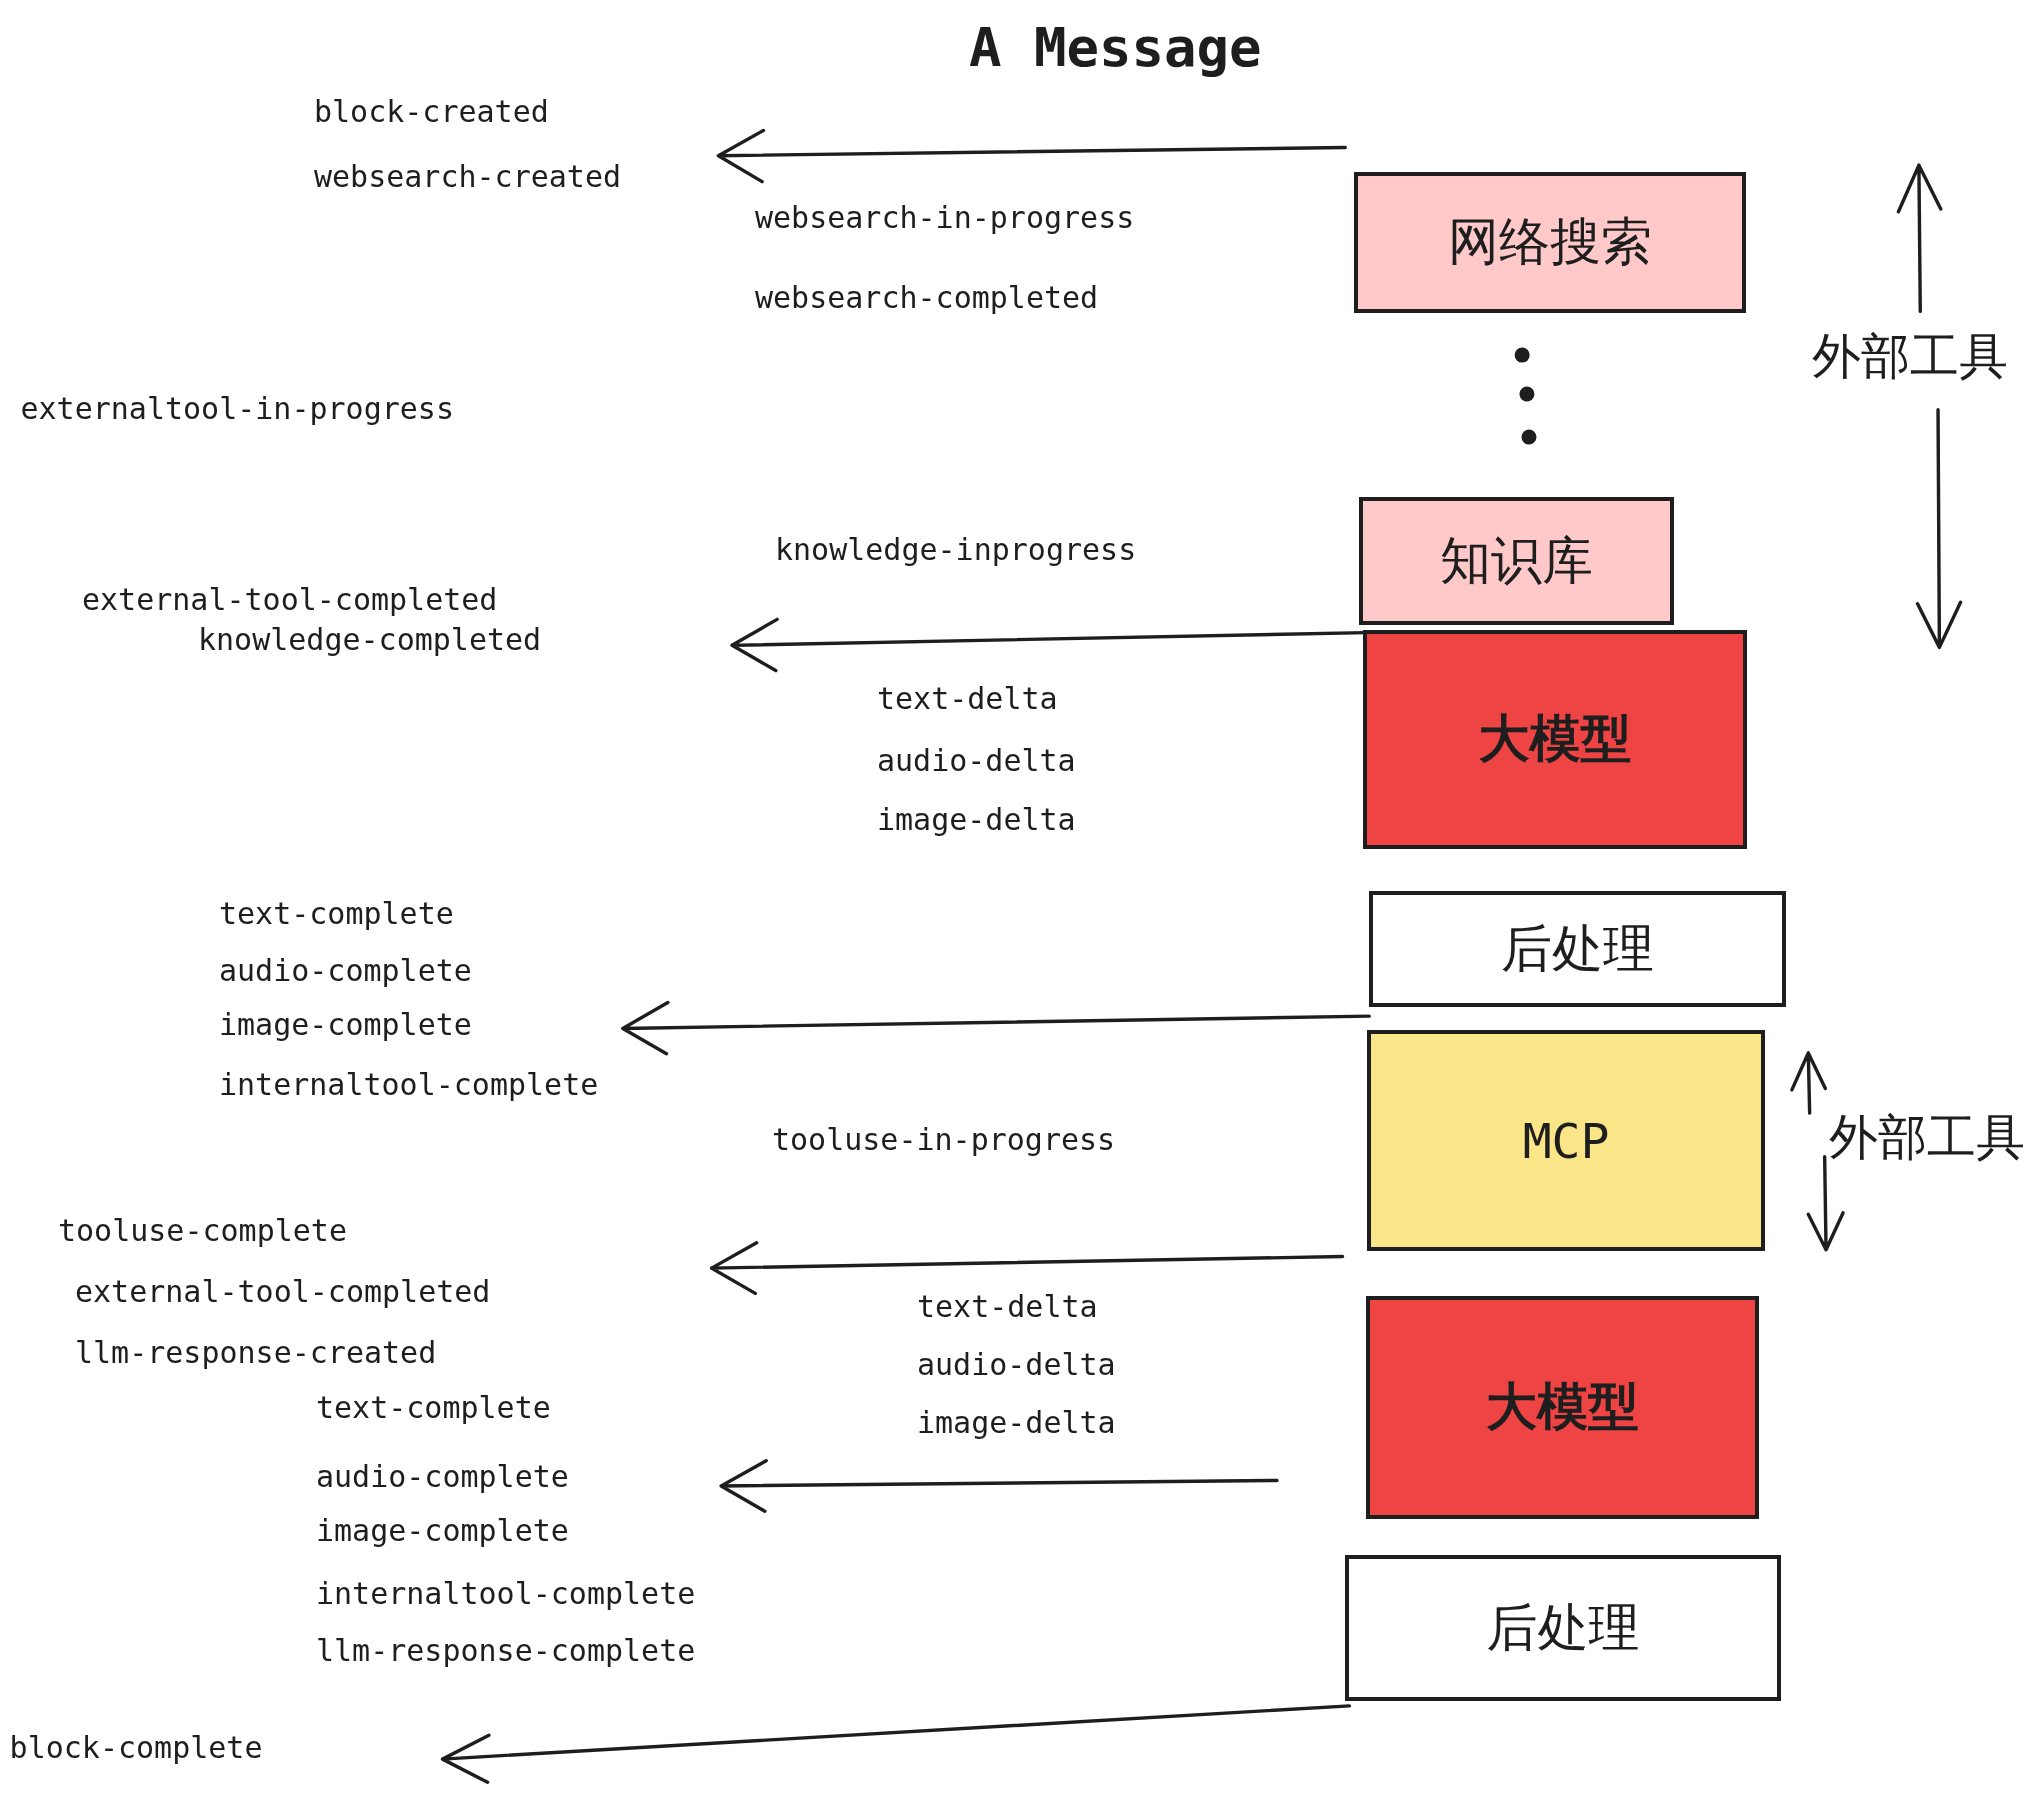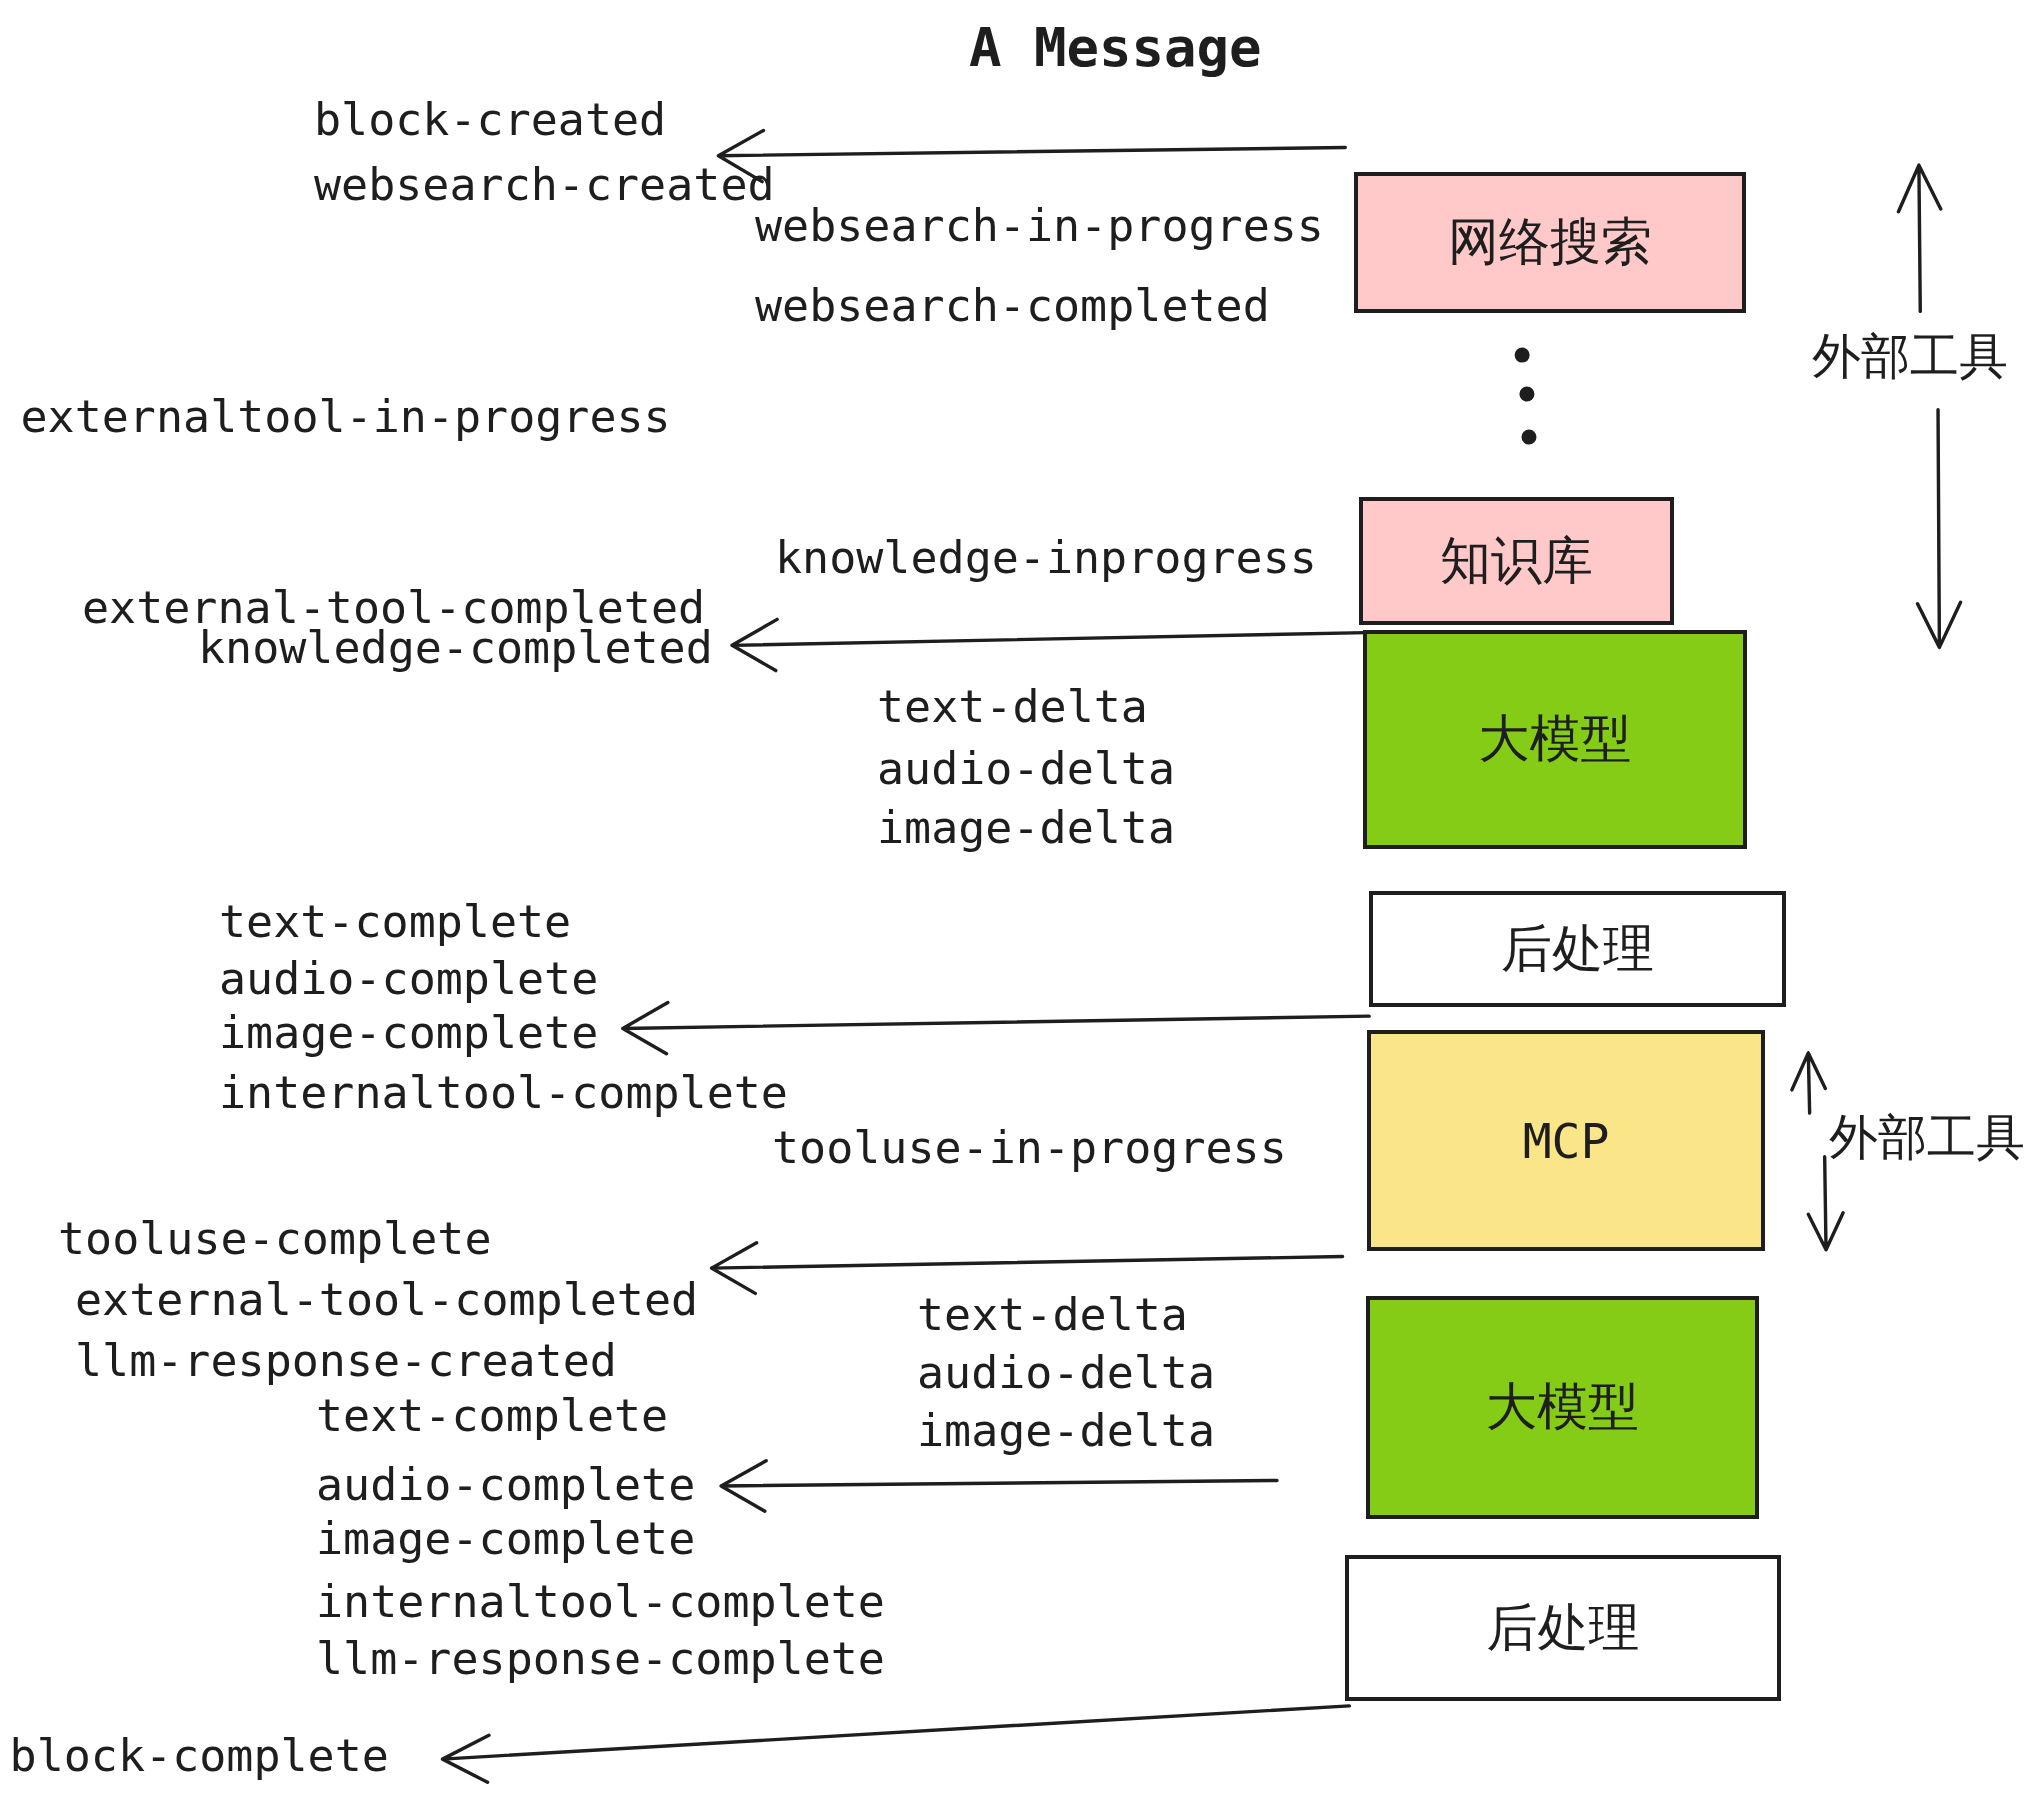--- a/index.html
+++ b/index.html
@@ -1,25 +1,25 @@
 <!DOCTYPE html>
 <html style="font-size:11px"><head>
 <meta charset="utf-8">
 <style>
   html,body{margin:0;padding:0;background:#ffffff;}
   .canvas{position:relative;width:2035px;height:1796px;background:#ffffff;overflow:hidden;
           font-family:"DejaVu Sans", sans-serif;color:#1e1e1e;}
-  .lbl{position:absolute;font-family:"DejaVu Sans Mono", monospace;font-size:45px;
+  .lbl{position:absolute;font-family:"DejaVu Sans Mono", monospace;font-size:30px;
        line-height:1;color:#1e1e1e;white-space:nowrap;}
   .title{font-size:54px;font-weight:bold;}
   .box{position:absolute;border:4.1px solid #1e1e1e;box-sizing:border-box;
        display:flex;align-items:center;justify-content:center;
        font-family:"DejaVu Sans", sans-serif;font-size:51px;color:#1e1e1e;}
   .box.pink{background:#ffc9c9;}
-  .box.green{background:#84cc16;}
+  .box.green{background:#ef4444;font-weight:bold;}
   .box.yellow{background:#fae588;}
   .box.white{background:#ffffff;}
   .box.monofont{font-family:"DejaVu Sans Mono", monospace;font-size:48px;}
   .cn{position:absolute;font-family:"DejaVu Sans", sans-serif;font-size:49px;
       line-height:1;color:#1e1e1e;white-space:nowrap;}
   svg.layer{position:absolute;left:0;top:0;}
   svg.layer path{stroke:#1e1e1e;stroke-width:5;fill:none;stroke-linecap:round;stroke-linejoin:round;}
   svg.layer circle{fill:#1e1e1e;stroke:none;}
 </style>
 </head>

